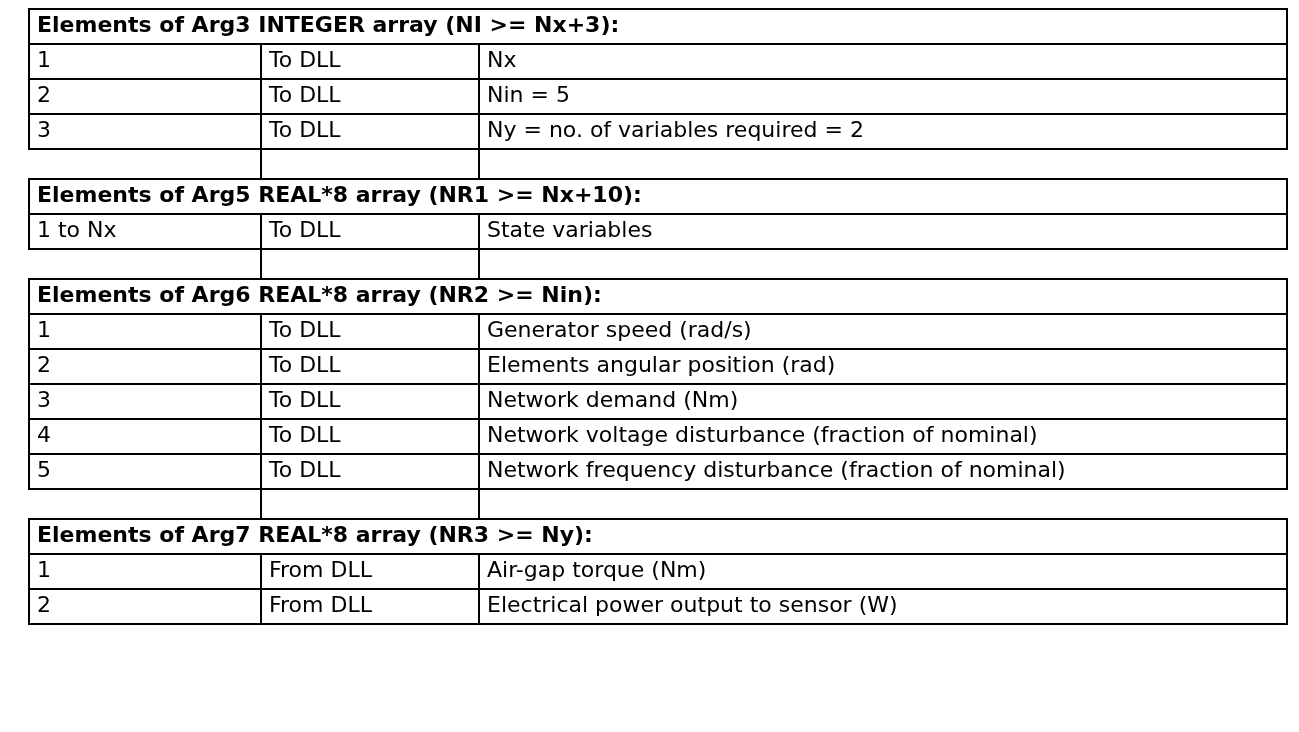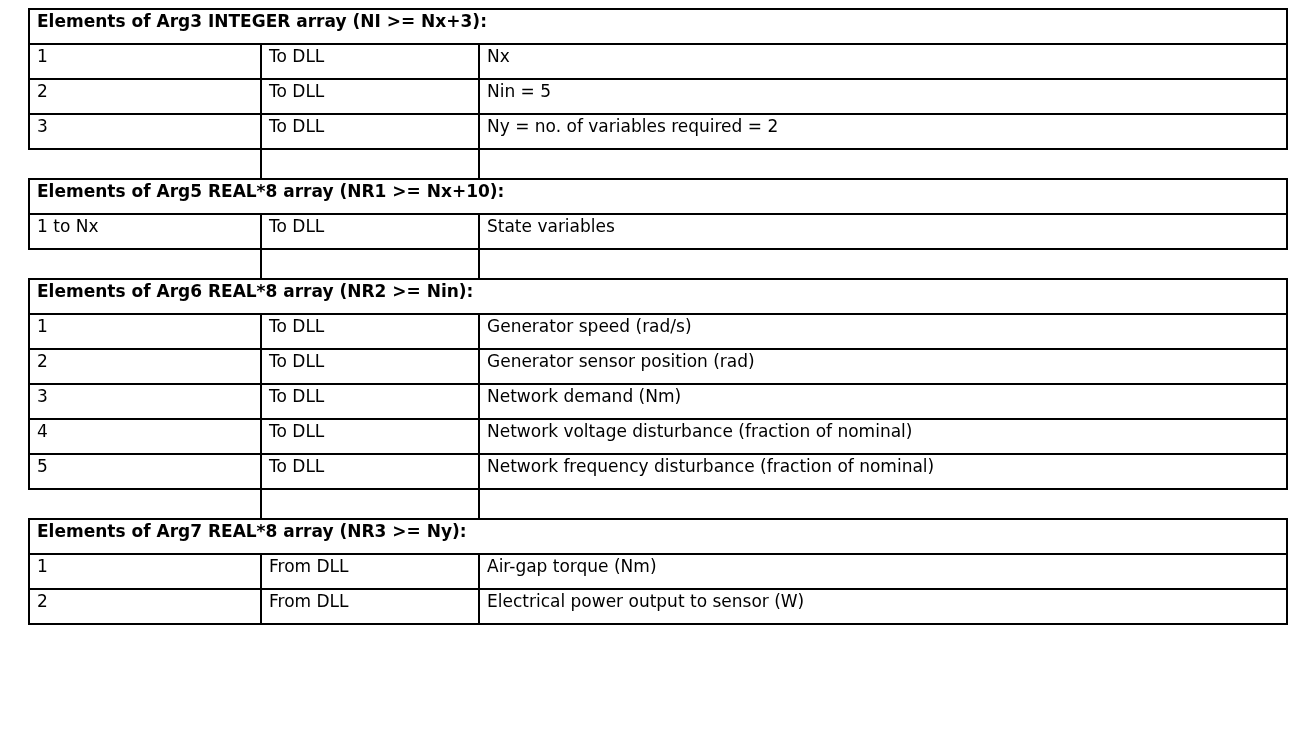--- a/index.html
+++ b/index.html
@@ -16,21 +16,21 @@
   .page {
     box-sizing: border-box;
     width: 1299px;
     height: 732px;
     padding: 8px 10px 0 28px;
   }
   table.spec {
     border-collapse: collapse;
     table-layout: fixed;
     width: 1258px;
-    font-size: 17px;
+    font-size: 22px;
   }
   table.spec td {
     border: 2px solid #000000;
     padding: 2px 7px 4px 7px;
     vertical-align: top;
     line-height: 1.15;
     height: 27px;
     white-space: nowrap;
     overflow: hidden;
   }
@@ -108,21 +108,21 @@
         <td colspan="3">Elements of Arg6 REAL*8 array (NR2 &gt;= Nin):</td>
       </tr>
       <tr>
         <td>1</td>
         <td>To DLL</td>
         <td>Generator speed (rad/s)</td>
       </tr>
       <tr>
         <td>2</td>
         <td>To DLL</td>
-        <td>Generator sensor position (rad)</td>
+        <td>Elements angular position (rad)</td>
       </tr>
       <tr>
         <td>3</td>
         <td>To DLL</td>
         <td>Network demand (Nm)</td>
       </tr>
       <tr>
         <td>4</td>
         <td>To DLL</td>
         <td>Network voltage disturbance (fraction of nominal)</td>

